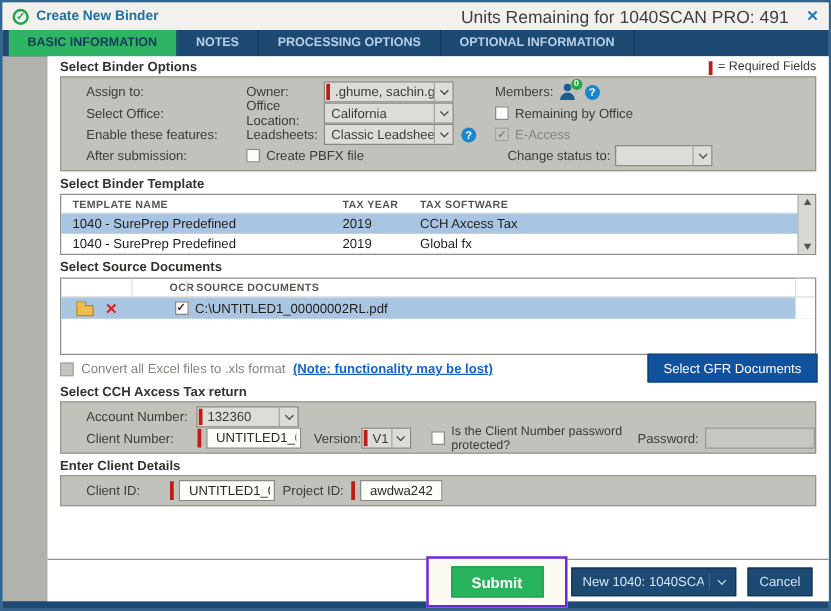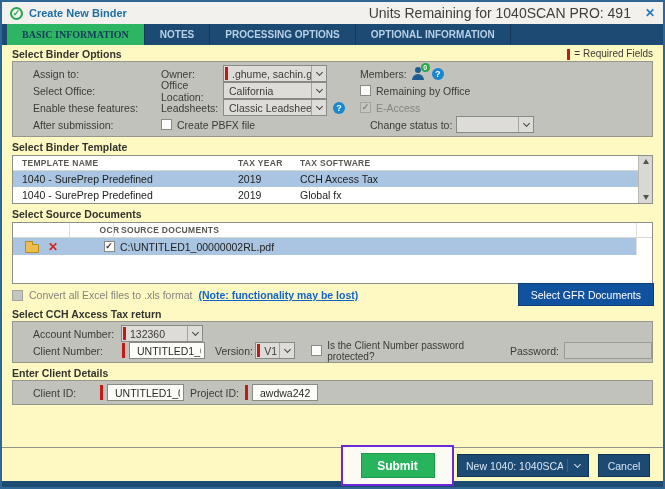--- a/index.html
+++ b/index.html
@@ -15,24 +15,24 @@
               font-size:9px; font-weight:bold; display:inline-flex; align-items:center; justify-content:center; margin-right:6px; }
   .win-title { color:#1d6fa5; font-weight:bold; font-size:11px; }
   .title-right { margin-left:auto; display:flex; align-items:center; gap:14px; }
   .units { color:#3f3f3a; font-size:14px; }
   .close-x { color:#2778b5; font-weight:bold; font-size:12px; cursor:default; }
 
   
   .tabbar { height:21px; background:#1d4a73; display:flex; align-items:stretch; padding-left:5px; flex:none; }
   .tab { display:flex; align-items:center; padding:0 15px; font-size:10px; font-weight:bold;
          color:#b7d0e6; border-right:1px solid #163a5c; }
-  .tab.active { background:#2eb563; color:#14395a;font-family:Liberation Serif, serif; }
-
-  
-  .body { flex:1; position:relative; padding:0 10px; background:#fef9c3; }
+  .tab.active { background:#2eb563; color:#14395a; }
+
+  
+  .body { flex:1; position:relative; padding:0 10px; background:#ffffff;margin-left:36px; }
   .sec-head { font-weight:bold; font-size:10.5px; color:#33332f; height:12px; line-height:12px; margin-top:4px; position:relative; }
   .sec-head.first { margin-top:3px; }
   .legend { position:absolute; right:0; top:0; display:flex; align-items:center; gap:4px; font-weight:normal; font-size:10px; color:#3a3a35; }
   .legend-bar { width:3px; height:11px; background:#c11b17; display:inline-block; }
 
   .gbox { background:#c2c2bd; border:1px solid #96968f; padding:3px 0 3px 20px; margin-top:1px; }
   .orow { display:flex; align-items:center; height:17px; position:relative; }
   .lblA { width:128px; flex:none; }
   .lblB { width:62px; flex:none; }
   .lblC { width:88px; flex:none; }

